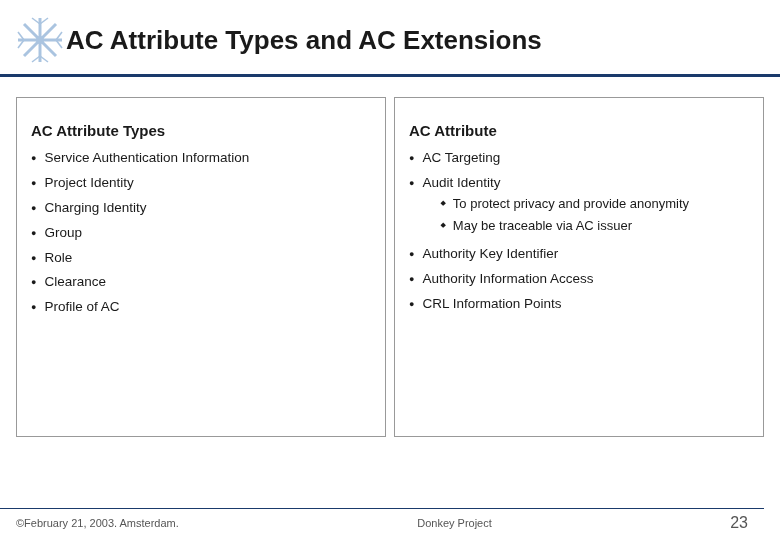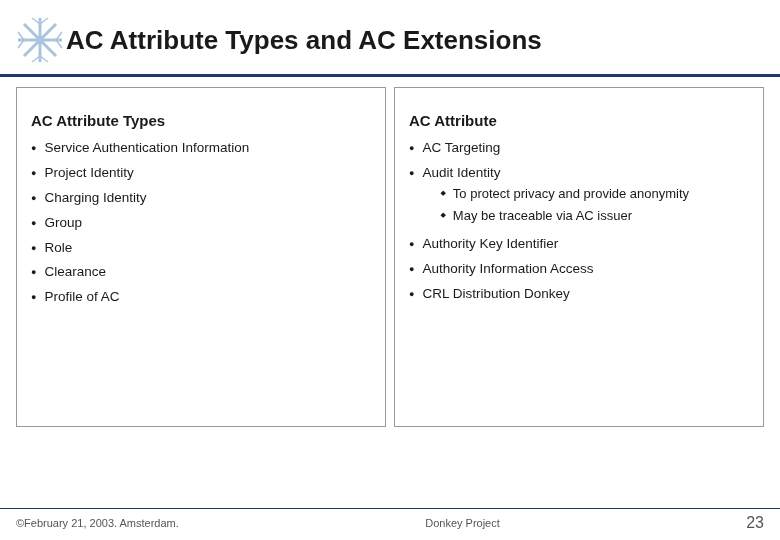--- a/index.html
+++ b/index.html
@@ -18,21 +18,21 @@
       background: #ffffff;
       padding: 0;
       position: relative;
     }
 
     .header {
       display: flex;
       align-items: center;
       padding: 14px 35px 8px 14px;
       border-bottom: 3px solid #1a3a6b;
-      margin-bottom: 10px;
+      margin-bottom: 20px;
     }
 
     .title {
       font-size: 26px;
       font-weight: bold;
       color: #1a1a1a;
     }
 
     .content {
       display: flex;
@@ -98,21 +98,21 @@
       font-size: 7px;
       margin-right: 7px;
       margin-top: 3px;
       flex-shrink: 0;
     }
 
     .footer {
       position: absolute;
       bottom: 8px;
       left: 0;
-      right: 0;
+      right: 16px;
       display: flex;
       justify-content: space-between;
       align-items: center;
       padding: 0 16px;
       border-top: 1.5px solid #1a3a6b;
       padding-top: 5px;
     }
 
     .footer-left {
       font-size: 11px;
@@ -209,21 +209,21 @@
             </ul>
           </div>
         </li>
         <li>
             <span>Authority Key Identifier</span>
           </li>
         <li>
             <span>Authority Information Access</span>
           </li>
         <li>
-            <span>CRL Distribution Donkey</span>
+            <span>CRL Information Points</span>
           </li>
       </ul>
     </div>
 
   </div>
 
   <div class="footer">
     <span class="footer-left">©February 21, 2003. Amsterdam.</span>
     <span class="footer-center">Donkey Project</span>
     <span class="footer-right">23</span>

